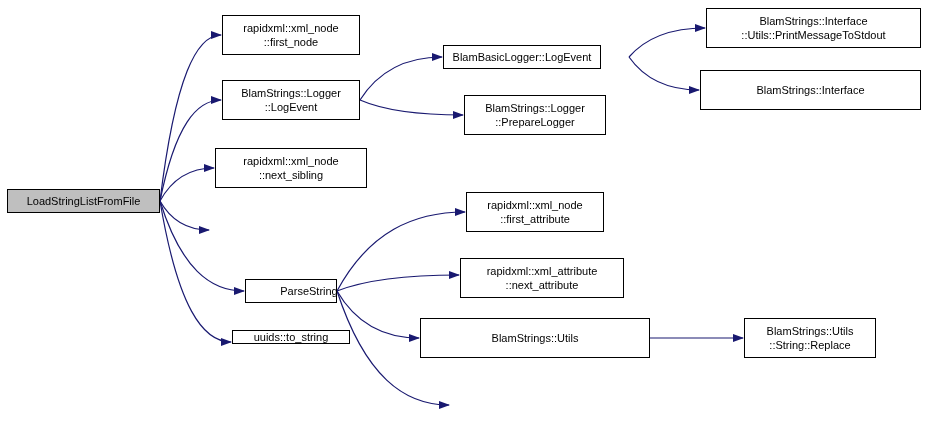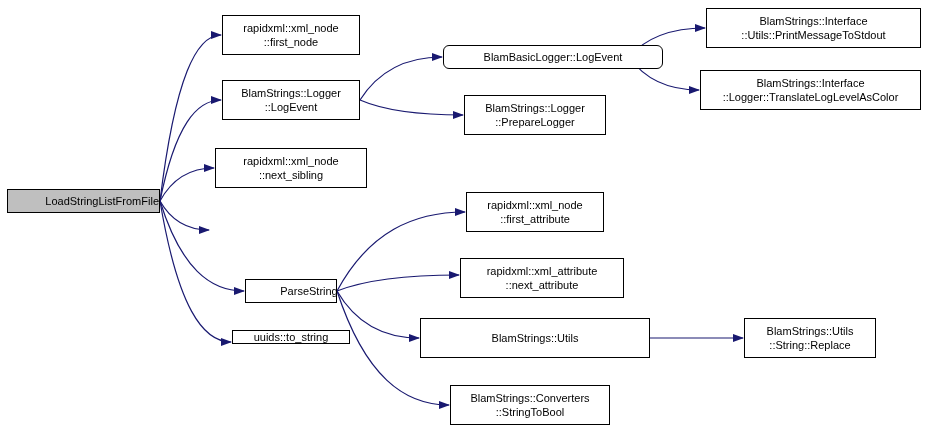--- a/index.html
+++ b/index.html
@@ -39,21 +39,20 @@
     display: flex;
     flex-direction: column;
     align-items: center;
     justify-content: center;
     text-align: center;
     white-space: nowrap;
     cursor: pointer;
   }
   .node.root {
     background: var(--root-fill, #bfbfbf);
-    align-items: flex-end;
   }
   .node-line {
     display: block;
   }
 </style>
 </head>
 <body>
 
 <div id="stage">
   <svg id="edges" xmlns="http://www.w3.org/2000/svg" width="929" height="433" viewBox="0 0 929 433">
@@ -92,47 +91,42 @@
     <div class="node" style="left: 215px; top: 148px; width: 152px; height: 40px;">
       <span class="node-line">rapidxml::xml_node</span>
       <span class="node-line">::next_sibling</span>
     </div>
     <div class="node" style="left: 245px; top: 279px; width: 92px; height: 24px; padding-left: 36px;">
       <span class="node-line">ParseString</span>
     </div>
     <div class="node" style="left: 232px; top: 330px; width: 118px; height: 14px;">
       <span class="node-line">uuids::to_string</span>
     </div>
-    <div class="node" style="left: 443px; top: 45px; width: 220px; height: 24px; border-radius: 6px;">
+    <div class="node" style="left: 443px; top: 45px; width: 158px; height: 24px;">
       <span class="node-line">BlamBasicLogger::LogEvent</span>
     </div>
     <div class="node" style="left: 464px; top: 95px; width: 142px; height: 40px;">
       <span class="node-line">BlamStrings::Logger</span>
       <span class="node-line">::PrepareLogger</span>
     </div>
     <div class="node" style="left: 706px; top: 8px; width: 215px; height: 40px;">
       <span class="node-line">BlamStrings::Interface</span>
       <span class="node-line">::Utils::PrintMessageToStdout</span>
     </div>
     <div class="node" style="left: 700px; top: 70px; width: 221px; height: 40px;">
       <span class="node-line">BlamStrings::Interface</span>
-      <span class="node-line">::Logger::TranslateLogLevelAsColor</span>
     </div>
     <div class="node" style="left: 466px; top: 192px; width: 138px; height: 40px;">
       <span class="node-line">rapidxml::xml_node</span>
       <span class="node-line">::first_attribute</span>
     </div>
     <div class="node" style="left: 460px; top: 258px; width: 164px; height: 40px;">
       <span class="node-line">rapidxml::xml_attribute</span>
       <span class="node-line">::next_attribute</span>
     </div>
     <div class="node" style="left: 420px; top: 318px; width: 230px; height: 40px;">
       <span class="node-line">BlamStrings::Utils</span>
     </div>
-    <div class="node" style="left: 450px; top: 385px; width: 160px; height: 40px;">
-      <span class="node-line">BlamStrings::Converters</span>
-      <span class="node-line">::StringToBool</span>
-    </div>
     <div class="node" style="left: 744px; top: 318px; width: 132px; height: 40px;">
       <span class="node-line">BlamStrings::Utils</span>
       <span class="node-line">::String::Replace</span>
     </div>
   </div>
 
 </body></html>

